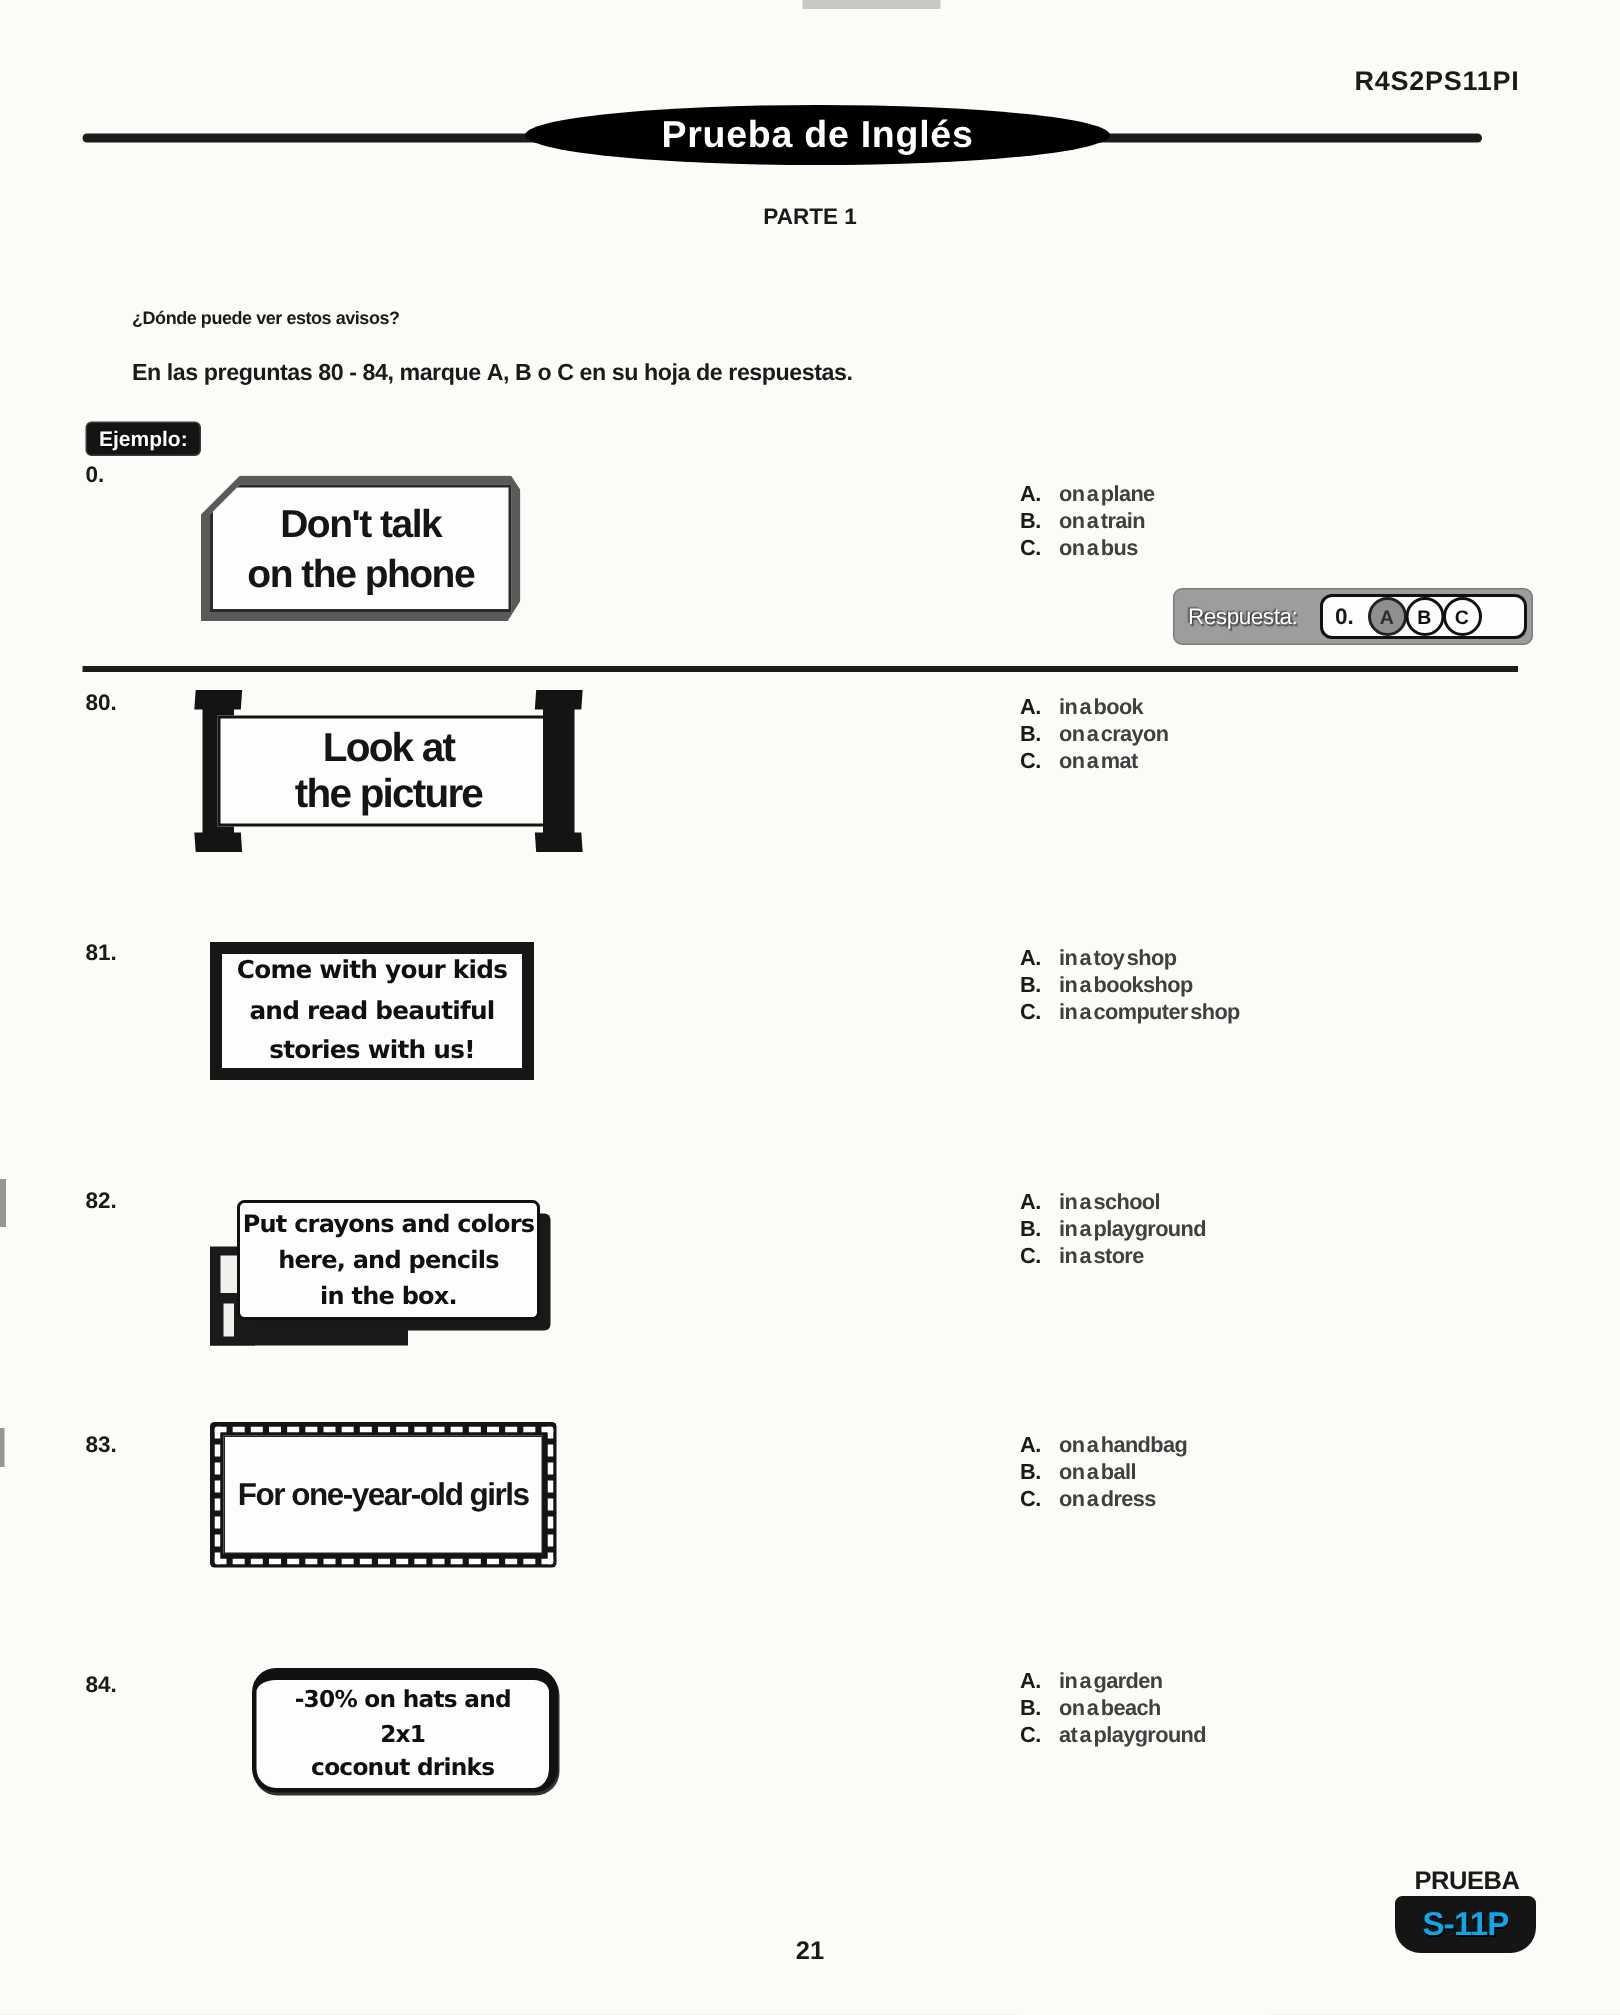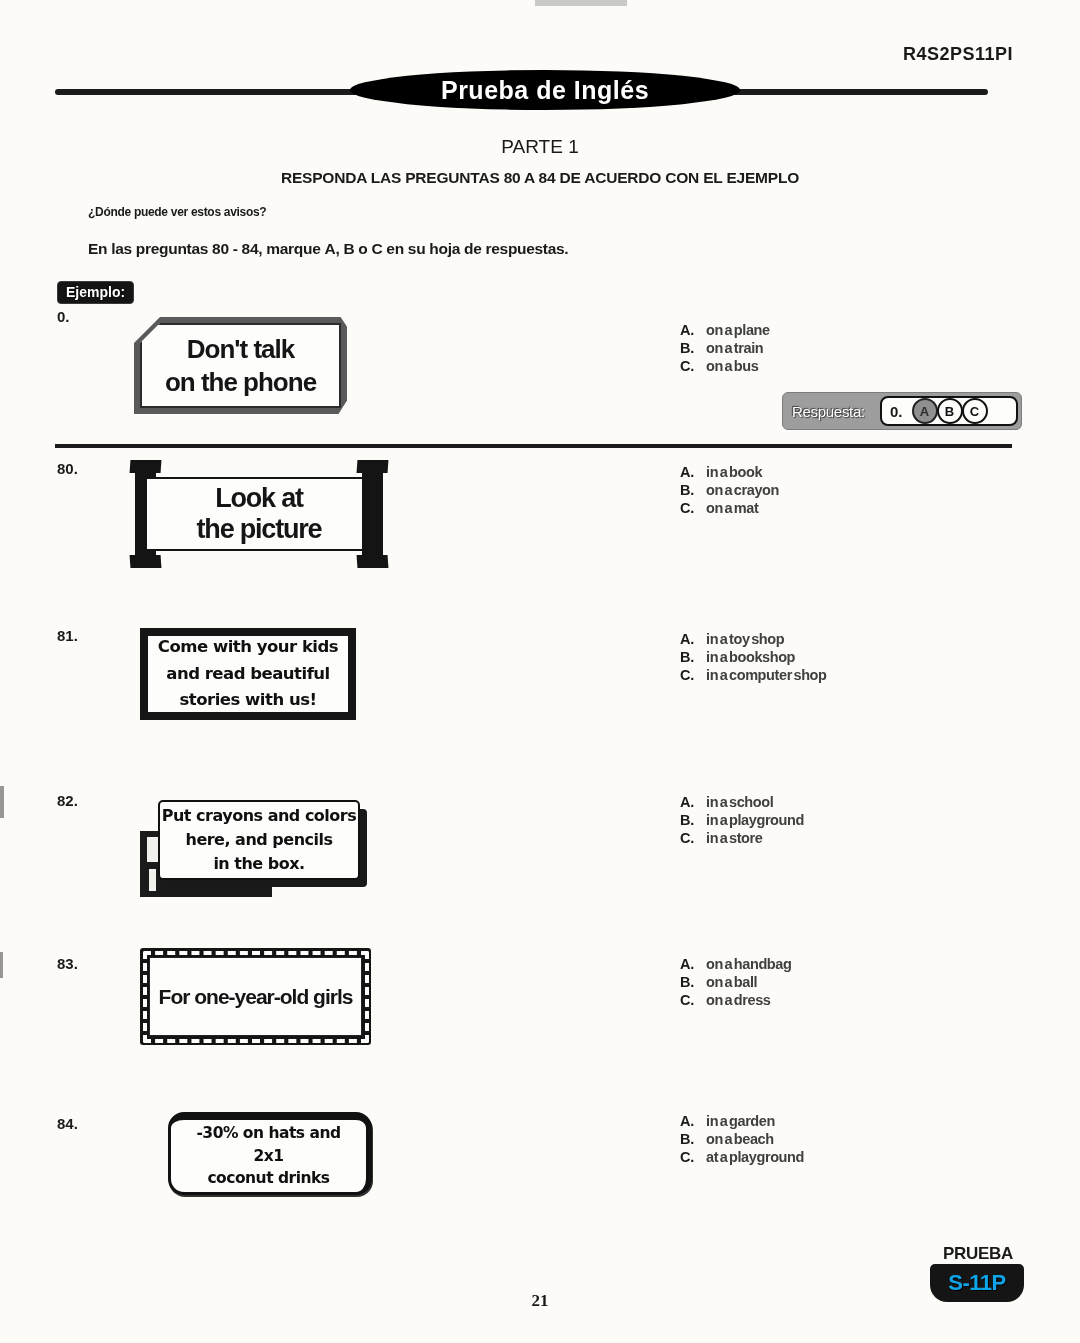--- a/index.html
+++ b/index.html
@@ -17,21 +17,21 @@
   .banner-line { position:absolute; top:89px; left:55px; width:933px; height:6px; background:#1b1b1b; border-radius:3px; }
   .banner-oval {
     position:absolute; top:70px; left:350px; width:390px; height:40px;
     background:#000000; border-radius:50%;
     display:flex; align-items:center; justify-content:center;
   }
   .banner-oval span {
     color:#fff; font-size:25px; font-weight:700; letter-spacing:.5px;
     text-shadow:1px 1px 0 #000;
   }
-  .parte { position:absolute; top:136px; left:0; width:100%; text-align:center; font-size:19px; font-weight:400; }
+  .parte { position:absolute; top:136px; left:0; width:100%; text-align:center; font-size:15px; font-weight:700; }
   .instruction { position:absolute; top:169px; left:0; width:100%; text-align:center; font-size:15.5px; font-weight:700; letter-spacing:-.2px; }
   .prompt-line { position:absolute; left:88px; font-size:12px; font-weight:700; letter-spacing:-.3px; }
   .mark-line { position:absolute; left:88px; top:240px; font-size:15.5px; font-weight:700; letter-spacing:-.3px; }
   .mark-line b { font-weight:800; }
 
   .ejemplo-badge {
     position:absolute; left:57px; top:281px; background:#141414; color:#fff;
     font-size:14px; font-weight:700; padding:2px 8px 3px; border-radius:4px;
     text-shadow:0 0 2px #000; border:1px solid #3a3a3a;
   }
@@ -141,38 +141,37 @@
 
   
   .footer-prueba { position:absolute; left:932px; top:1244px; width:92px; text-align:center; font-size:17px; font-weight:800; letter-spacing:-.3px; }
   .footer-badge {
     position:absolute; left:930px; top:1264px; width:94px; height:38px;
     background:#151515; border-radius:5px 5px 17px 17px;
     display:flex; align-items:center; justify-content:center;
     color:#0ea5e9; font-size:22px; font-weight:800; letter-spacing:-.5px;
     text-shadow:1px 1px 0 #000;
   }
-  .page-num { position:absolute; left:0; top:1291px; width:1080px; text-align:center; font-size:17px; font-weight:700;font-family:Liberation Serif, serif; }
+  .page-num { position:absolute; left:0; top:1291px; width:1080px; text-align:center; font-size:17px; font-weight:700; }
 </style>
 </head>
 <body>
 
 <div class="page">
 
   <div class="scan-smudge" style="left:535px; top:0; width:92px; height:6px;"></div>
   <div class="edge-mark" style="top:786px; height:32px;"></div>
   <div class="edge-mark" style="top:952px; height:26px; width:3px;"></div>
 
   <div class="doc-code">R4S2PS11PI</div>
   <div class="banner-line"></div>
   <div class="banner-oval">
     <span>Prueba de Inglés</span>
   </div>
   <div class="parte">PARTE 1</div>
-  <div class="instruction">RESPONDA LAS PREGUNTAS 80 A 84 DE ACUERDO CON EL EJEMPLO</div>
   <div class="prompt-line" style="top:205px;">¿Dónde puede ver estos avisos?</div>
   <div class="mark-line">
     <span>En las preguntas </span><b>80 - 84</b><span>, marque </span><b>A, B o C</b><span> en su hoja de respuestas.</span>
   </div>
 
   <div class="ejemplo-badge">Ejemplo:</div>
 
   <div class="q-num" style="top:308px;">0.</div>
   <div class="sign-plaque">
     <div class="inner">

